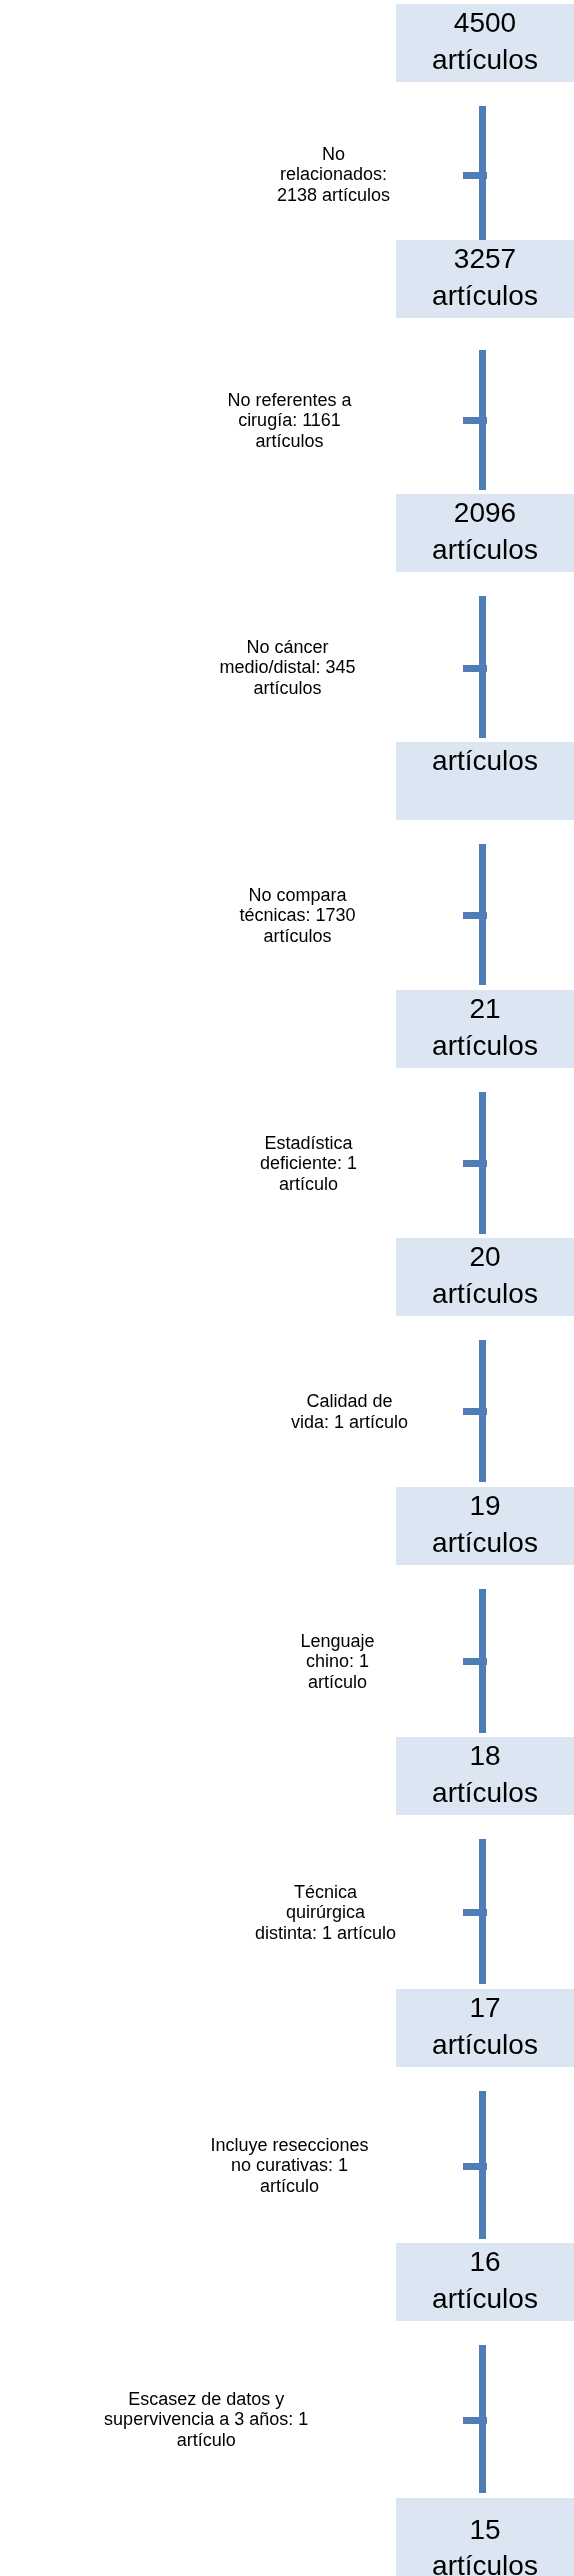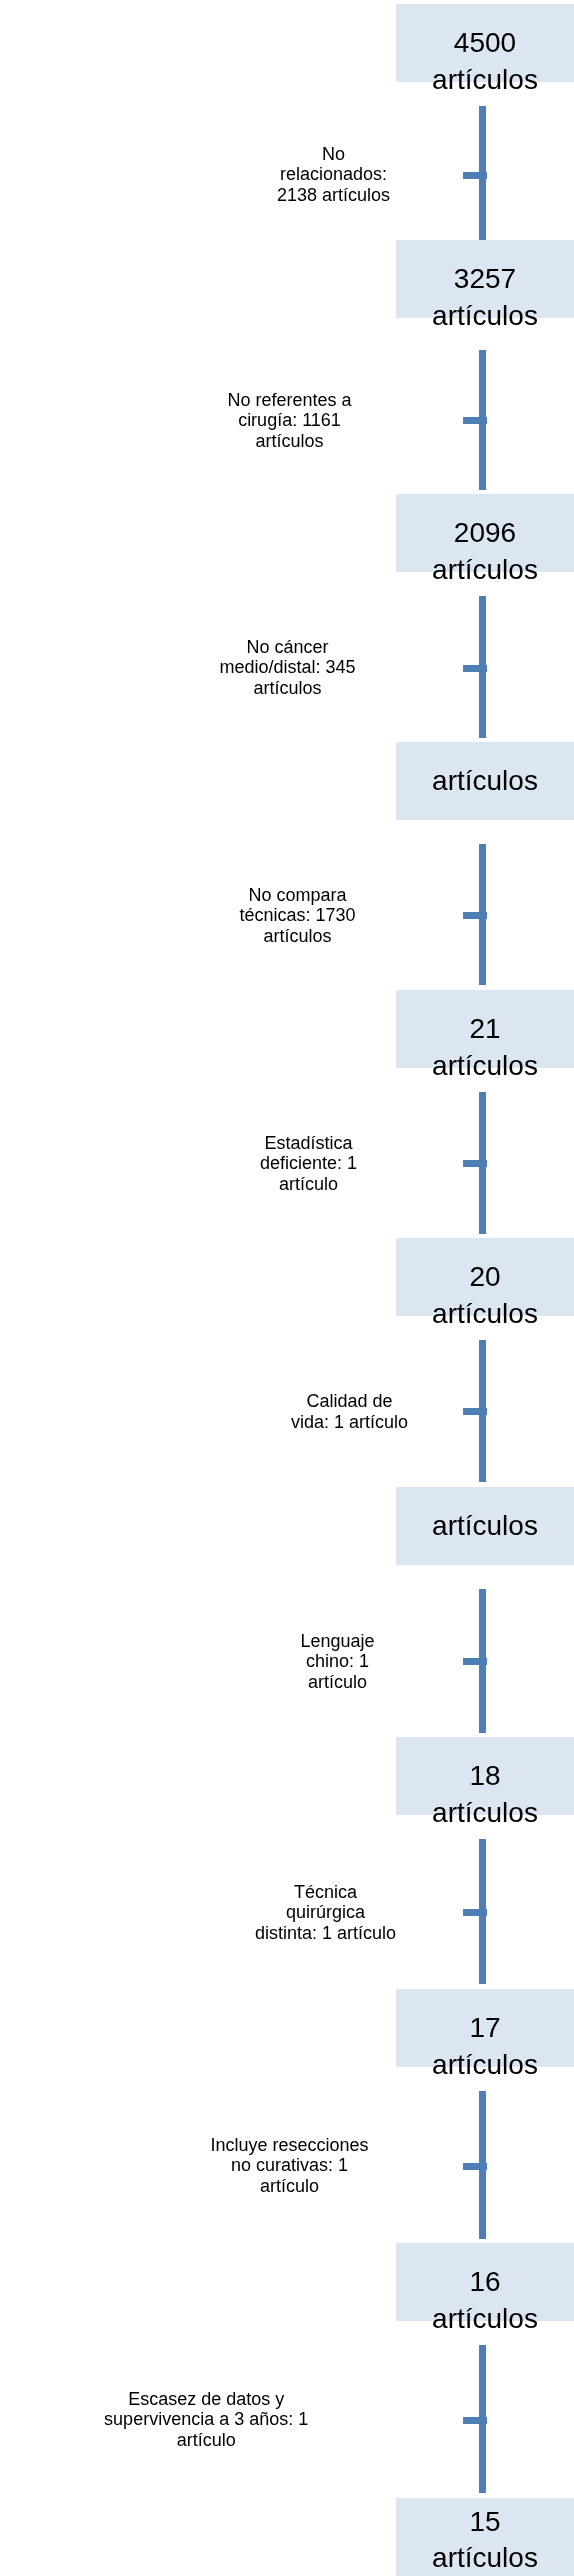--- a/index.html
+++ b/index.html
@@ -19,27 +19,27 @@
   
   .box {
     position: absolute;
     left: 396px;
     width: 178px;
     height: 78px;
     background: #dbe6f2;
     text-align: center;
     font-size: 28px;
     line-height: 1.32;
-    padding-top: 21px;
+    padding-top: 1px;
     box-sizing: border-box;
   }
   .box span { display: block; }
   .box.last {
     height: 78px;
-    padding-top: 6px;
+    padding-top: 14px;
     line-height: 1.28;
   }
   
   .vline {
     position: absolute;
     left: 479px;
     width: 7.3px;
     background: #4d7eb5;
   }
   
@@ -109,20 +109,21 @@
   </div>
   <div class="box" style="top:990px">
     <span>21</span>
     <span>artículos</span>
   </div>
   <div class="box" style="top:1238px">
     <span>20</span>
     <span>artículos</span>
   </div>
   <div class="box" style="top:1487px">
+    <span>19</span>
     <span>artículos</span>
   </div>
   <div class="box" style="top:1737px">
     <span>18</span>
     <span>artículos</span>
   </div>
   <div class="box" style="top:1989px">
     <span>17</span>
     <span>artículos</span>
   </div>

